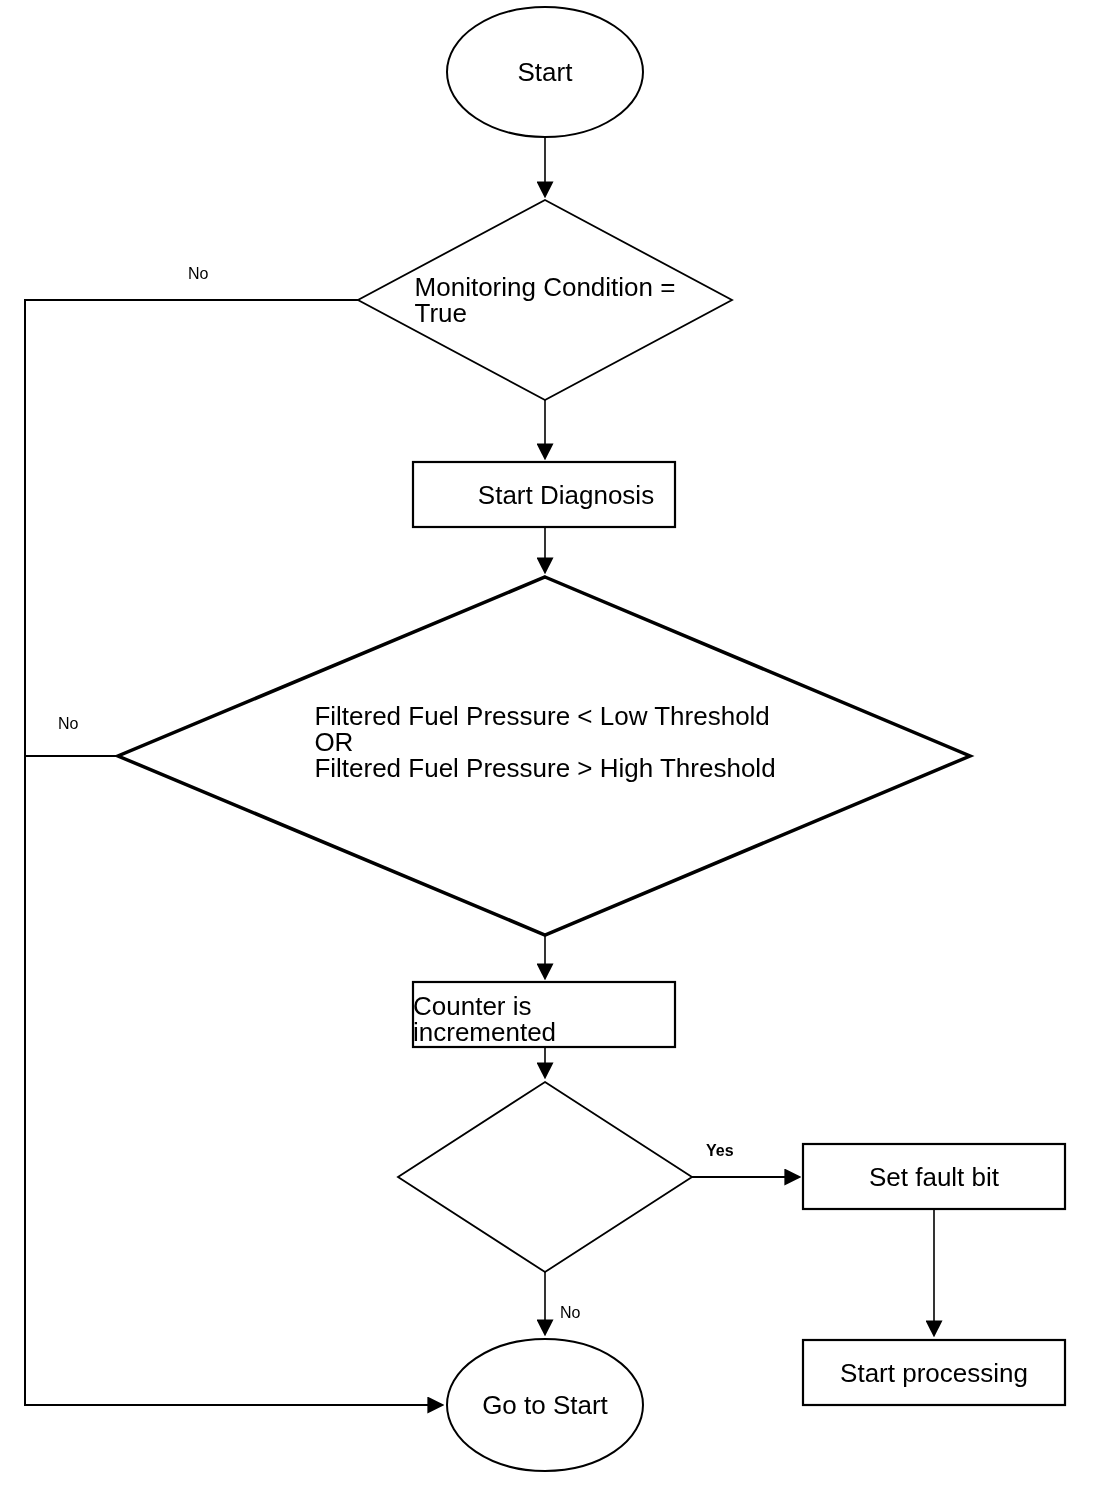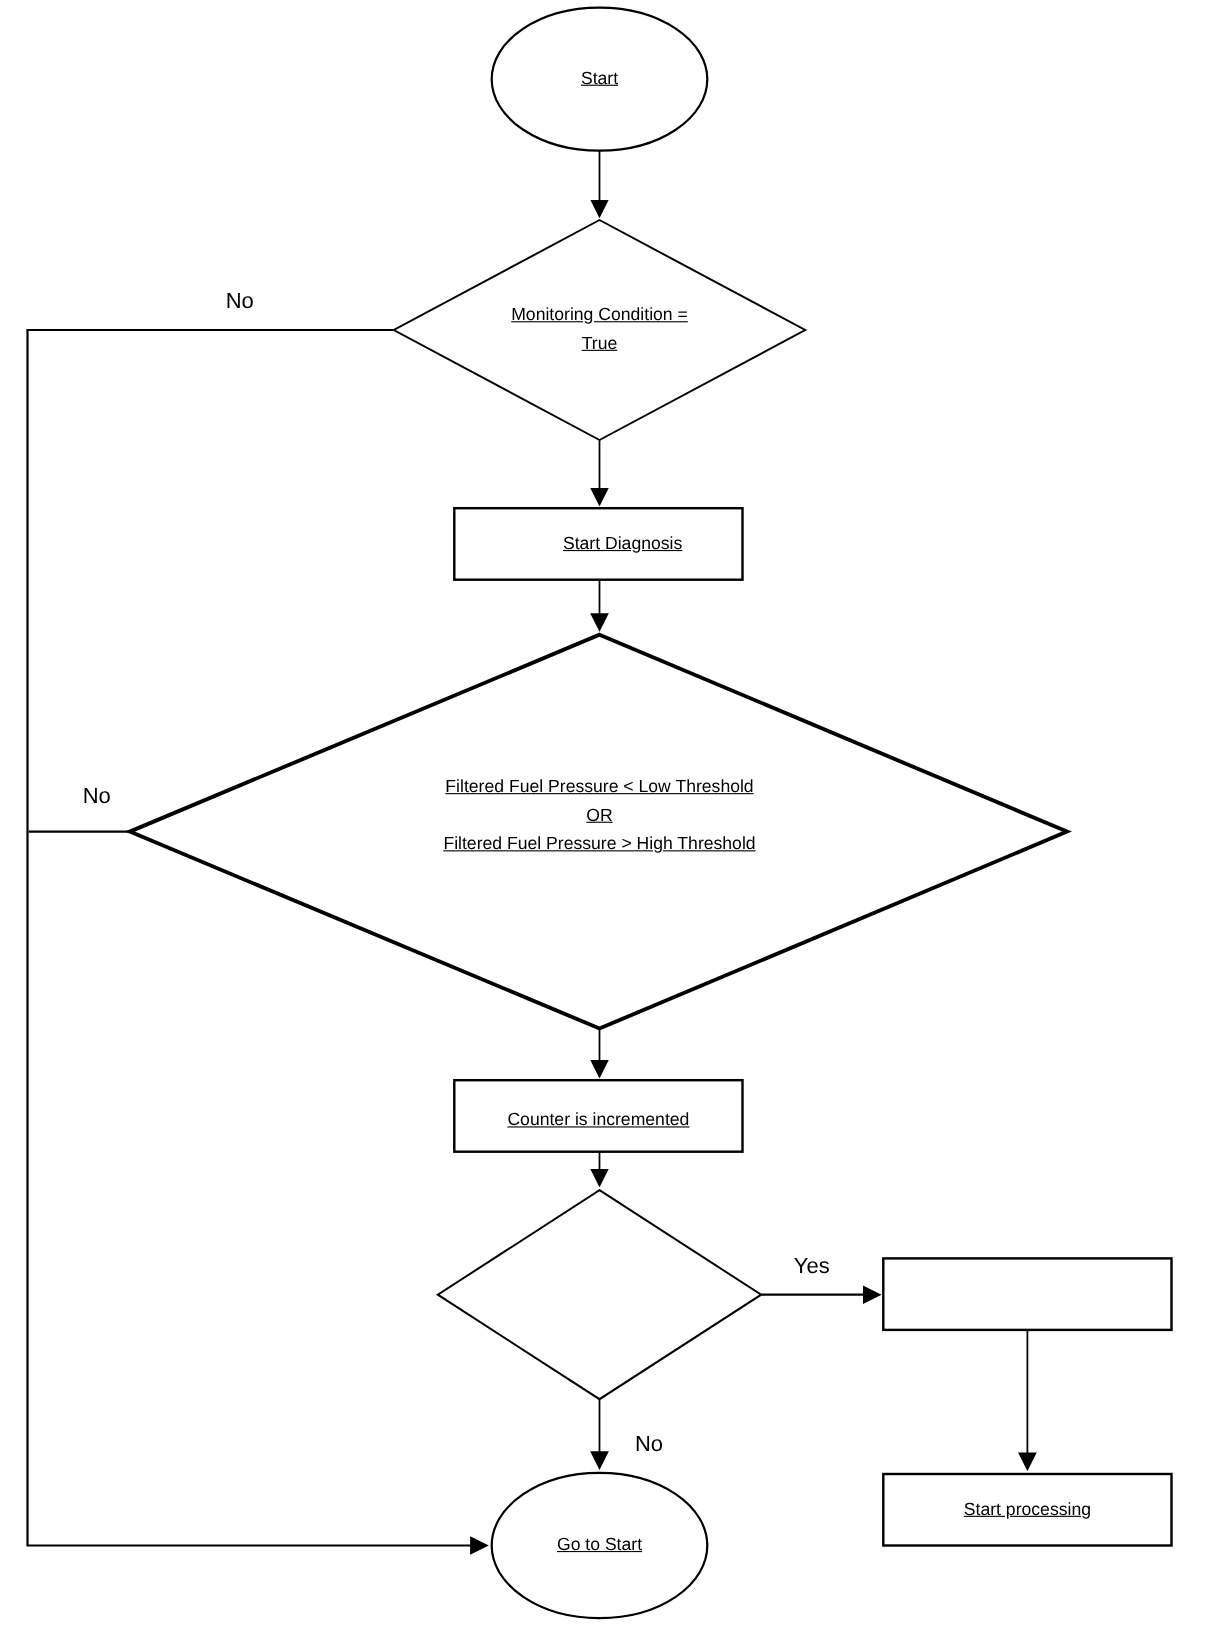--- a/index.html
+++ b/index.html
@@ -21,31 +21,29 @@
     left: 0;
     top: 0;
     width: 1120px;
     height: 1488px;
   }
   .lbl {
     position: absolute;
     display: flex;
     align-items: center;
     justify-content: center;
-    text-align: center;
+    text-align: left;
     white-space: pre-line;
-    font-size: 16px;
+    font-size: 26px;
     line-height: 26px;
     color: #000000;
-    text-decoration: underline;
   }
   .edge-lbl {
     position: absolute;
-    text-align: center;
-    font-size: 20px;
+    font-size: 16px;
     line-height: 24px;
     color: #000000;
   }
 </style>
 </head>
 <body>
 
 <div id="canvas">
 
   <svg id="connector-layer" viewBox="0 0 1120 1488" xmlns="http://www.w3.org/2000/svg">
@@ -84,26 +82,27 @@
 
   <div class="lbl" style="left:413px; top:462px; width:306px; height:65px;">Start Diagnosis</div>
 
   <div class="lbl" style="left:195px; top:577px; width:700px; height:330px;">Filtered Fuel Pressure &lt; Low Threshold
 OR
 Filtered Fuel Pressure &gt; High Threshold</div>
 
   <div class="lbl" style="left:413px; top:982px; width:262px; height:73px;">Counter is incremented</div>
 
 
+  <div class="lbl" style="left:803px; top:1144px; width:262px; height:65px;">Set fault bit</div>
 
   <div class="lbl" style="left:803px; top:1340px; width:262px; height:65px;">Start processing</div>
 
   <div class="lbl" style="left:447px; top:1339px; width:196px; height:132px;">Go to Start</div>
 
   <div class="edge-lbl" style="left:188px; top:262px; width:60px;">No</div>
 
   <div class="edge-lbl" style="left:58px; top:712px; width:60px;">No</div>
 
-  <div class="edge-lbl" style="left:706px; top:1139px; width:64px;">Yes</div>
+  <div class="edge-lbl" style="left:706px; top:1139px; width:64px;font-weight:bold;">Yes</div>
 
   <div class="edge-lbl" style="left:560px; top:1301px; width:60px;">No</div>
 
 </div>
 
 </body></html>

